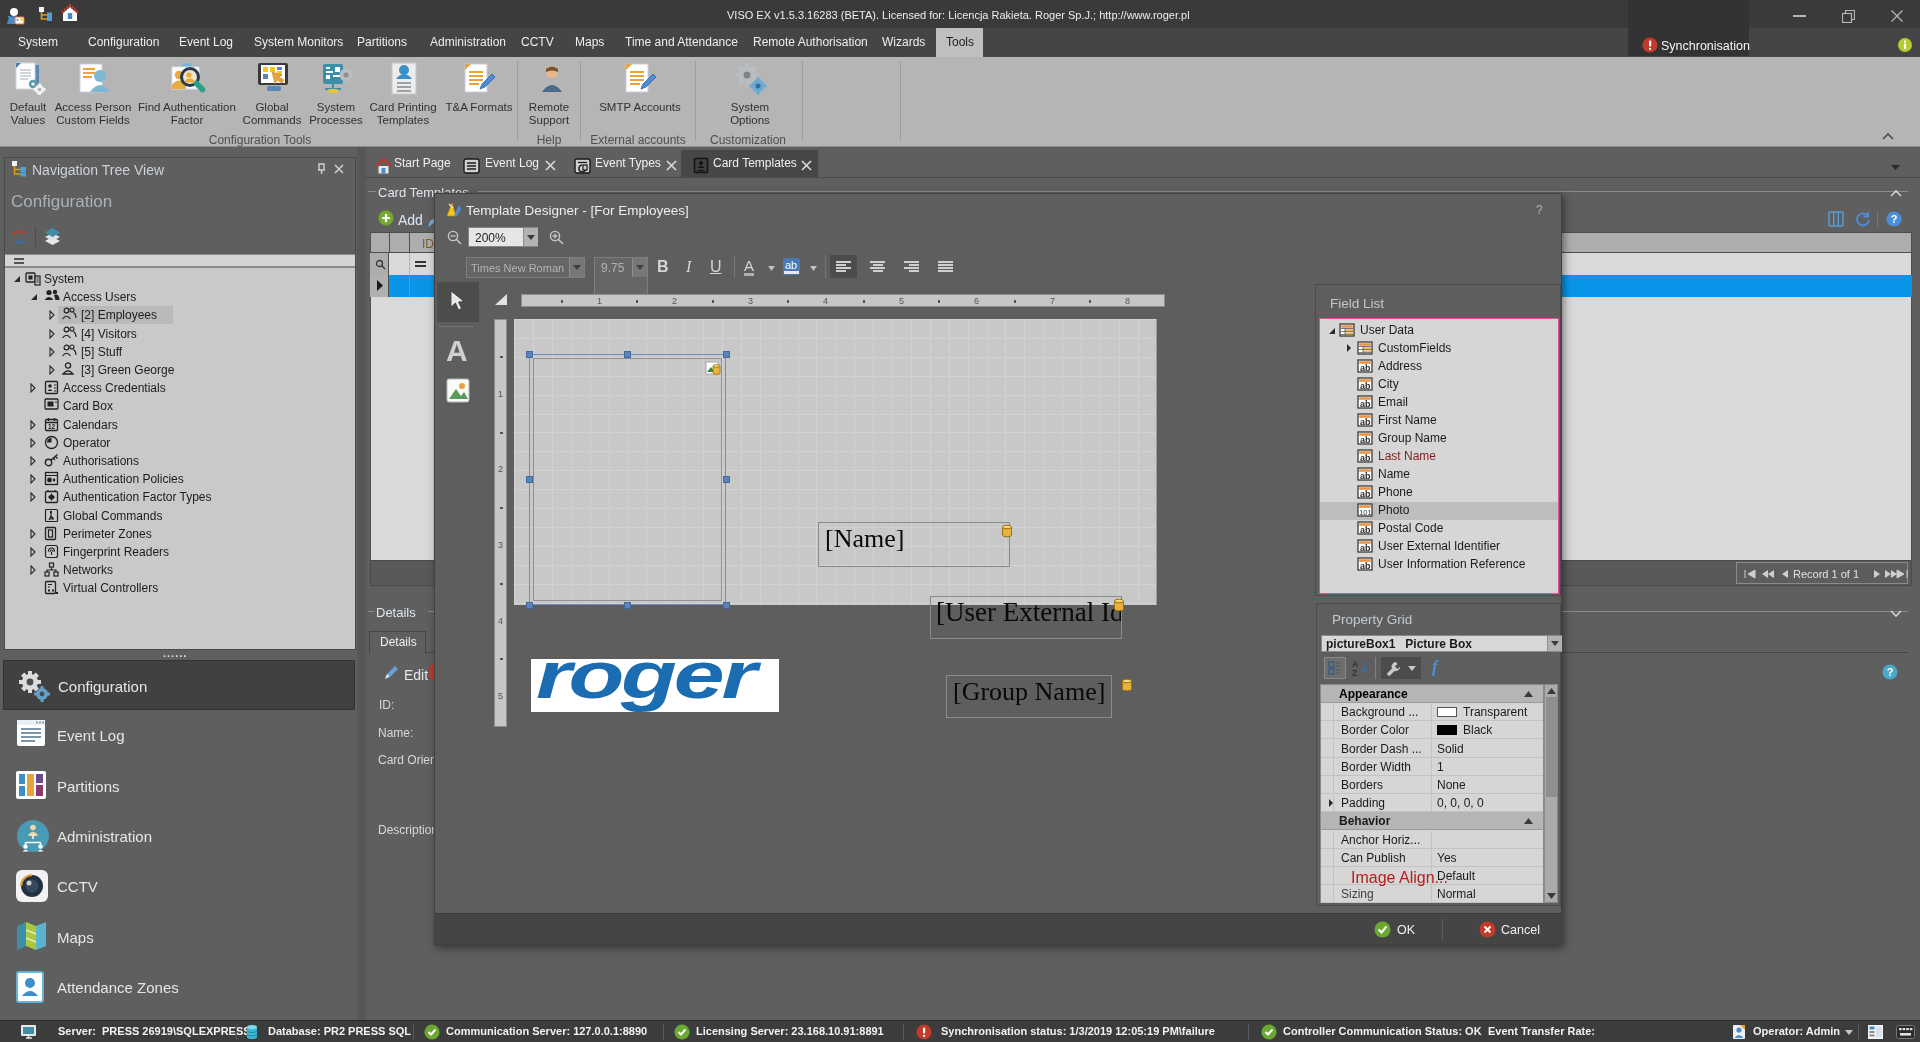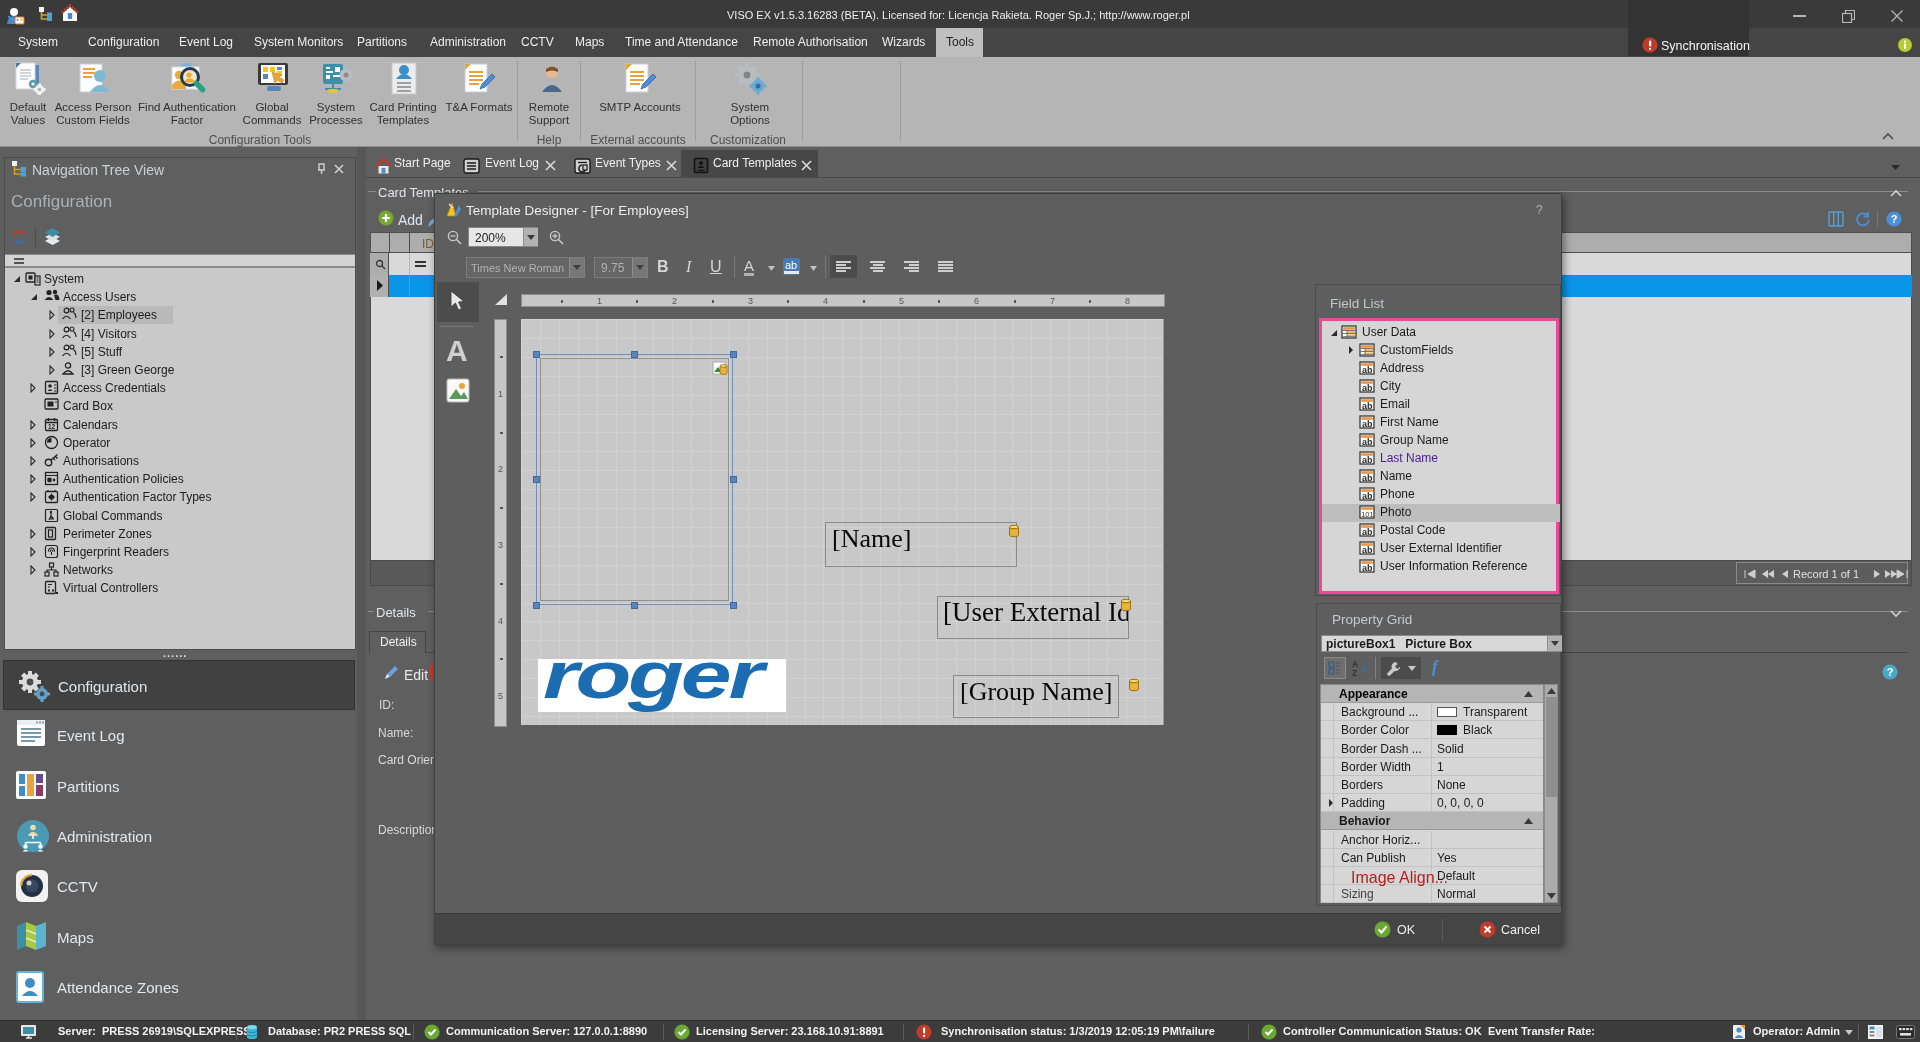--- a/index.html
+++ b/index.html
@@ -794,21 +794,21 @@
       <path d="M9.5 9.5 L14 14" stroke="#c8c8c8" stroke-width="1.6"></path>
       <path d="M3.5 6 h5 M6 3.5 v5" stroke="#c8c8c8" stroke-width="1.3"></path>
     </svg>
 <div class="abs" style="left:31px;top:63px;width:119px;height:21px;background:#666666;border:1px solid #7e7e7e">
 <div class="tx" style="left:4px;top:4px;color:#b2b2b2;font-size:11px">Times New Roman</div>
 <div class="abs" style="left:102px;top:0;width:15px;height:19px;background:#777777;border-left:1px solid #8e8e8e"></div>
 <svg class="abs" style="left:106px;top:7px" width="8" height="5" viewBox="0 0 8 5">
         <path d="M0 0 L4 5 L8 0 z" fill="#3f3f3f"></path>
       </svg>
 </div>
-<div class="abs" style="left:159px;top:63px;width:54px;height:21px;background:#666666;border:1px solid #7e7e7e">
+<div class="abs" style="left:159px;top:63px;width:54px;height:38px;background:#666666;border:1px solid #7e7e7e">
 <div class="tx" style="left:6px;top:3px;color:#b2b2b2;font-size:12px">9.75</div>
 <div class="abs" style="left:37px;top:0;width:15px;height:19px;background:#777777;border-left:1px solid #8e8e8e"></div>
 <svg class="abs" style="left:41px;top:7px" width="8" height="5" viewBox="0 0 8 5">
         <path d="M0 0 L4 5 L8 0 z" fill="#3f3f3f"></path>
       </svg>
 </div>
 <div class="tx" style="left:222px;top:64px;font-size:16px;font-weight:bold;color:#d5d5d5">B</div>
 <div class="tx" style="left:251px;top:64px;font-size:16px;font-style:italic;font-family:'Liberation Serif',serif;color:#d5d5d5">I</div>
 <div class="tx" style="left:275px;top:64px;font-size:16px;text-decoration:underline;color:#d5d5d5">U</div>
 <div class="abs" style="left:299px;top:62px;width:1px;height:22px;background:#787878"></div>
@@ -886,21 +886,21 @@
       <div class="tx" style="left:3px;top:144px;font-size:9px;color:#555">2</div>
       <div class="tx" style="left:3px;top:220px;font-size:9px;color:#555">3</div>
       <div class="tx" style="left:3px;top:296px;font-size:9px;color:#555">4</div>
       <div class="tx" style="left:3px;top:371px;font-size:9px;color:#555">5</div>
       <div class="abs" style="left:5px;top:36px;width:3px;height:1.5px;background:#555"></div>
       <div class="abs" style="left:5px;top:112px;width:3px;height:1.5px;background:#555"></div>
       <div class="abs" style="left:5px;top:187px;width:3px;height:1.5px;background:#555"></div>
       <div class="abs" style="left:5px;top:263px;width:3px;height:1.5px;background:#555"></div>
       <div class="abs" style="left:5px;top:338px;width:3px;height:1.5px;background:#555"></div>
     </div>
-<div class="abs" id="canvas" style="left:86px;top:125px;width:643px;height:406px;background:#c8c8c8;
+<div class="abs" id="canvas" style="left:79px;top:125px;width:643px;height:286px;background:#c8c8c8;
 background-image:repeating-linear-gradient(to right,#d2d2d2 0 1px,transparent 1px 18.9px),repeating-linear-gradient(to bottom,#d2d2d2 0 1px,transparent 1px 18.9px);border-right:1px solid #9a9a9a">
 <div class="abs" style="left:15px;top:35px;width:197px;height:251px;border:1px solid #6d8fc4"></div>
 <div class="abs" style="left:19px;top:39px;width:189px;height:243px;border:1px solid #909090"></div>
 <div class="abs" style="left:12px;top:32px;width:7px;height:7px;background:#5b84bc;border:1px solid #44689c"></div>
 <div class="abs" style="left:12px;top:157px;width:7px;height:7px;background:#5b84bc;border:1px solid #44689c"></div>
 <div class="abs" style="left:12px;top:283px;width:7px;height:7px;background:#5b84bc;border:1px solid #44689c"></div>
 <div class="abs" style="left:110px;top:32px;width:7px;height:7px;background:#5b84bc;border:1px solid #44689c"></div>
 <div class="abs" style="left:110px;top:283px;width:7px;height:7px;background:#5b84bc;border:1px solid #44689c"></div>
 <div class="abs" style="left:209px;top:32px;width:7px;height:7px;background:#5b84bc;border:1px solid #44689c"></div>
 <div class="abs" style="left:209px;top:157px;width:7px;height:7px;background:#5b84bc;border:1px solid #44689c"></div>
@@ -931,21 +931,21 @@
 <svg class="abs" style="left:607px;top:359px" width="12" height="14" viewBox="0 0 12 14">
 <path d="M1.5 3 v8 a4.5 1.8 0 0 0 9 0 v-8" fill="#e8b23d" stroke="#9a7010" stroke-width="1"></path>
 <ellipse cx="6" cy="3" rx="4.5" ry="1.8" fill="#f5d878" stroke="#9a7010" stroke-width="1"></ellipse>
 </svg>
 <div class="abs" style="left:17px;top:340px;width:248px;height:53px;background:#fff">
 <div class="tx" style="left:5px;top:-22px;font-size:72px;font-weight:bold;font-style:italic;color:#1b6cb0;letter-spacing:-2.5px;transform:scaleX(1.27) scaleY(0.93);transform-origin:0 0">roger</div>
 </div>
 </div>
 <div class="abs" style="left:880px;top:90px;width:246px;height:312px;border:1px solid #4b4b4b">
 <div class="tx" style="left:14px;top:11px;font-size:13.5px;color:#c3c9cf">Field List</div>
-<div class="abs" style="left:3px;top:33px;width:240px;height:276px;background:#d6d6d6;border:3px solid #ec4899">
+<div class="abs" style="left:3px;top:33px;width:240px;height:276px;background:#d6d6d6;border:1px solid #ec4899">
 <svg class="abs" style="left:8px;top:8px" width="8" height="8" viewBox="0 0 8 8">
           <path d="M7 1 V7 H1 z" fill="#2a2a2a"></path>
         </svg>
         <svg class="abs" style="left:19px;top:4px" width="16" height="14" viewBox="0 0 16 14">
           <rect x="1" y="1" width="14" height="12" fill="#fff" stroke="#3a3a3a" stroke-width="1.3"></rect>
           <rect x="2.2" y="2.2" width="11.6" height="2.6" fill="#e8954a"></rect>
           <g fill="#f0b45a">
             <rect x="6" y="6.2" width="8" height="1.8"></rect>
             <rect x="6" y="9.4" width="8" height="1.8"></rect>
           </g>
@@ -993,21 +993,21 @@
           <rect x="1" y="1" width="14" height="12" fill="#fff" stroke="#3a3a3a" stroke-width="1.3"></rect>
           <rect x="2.2" y="2.2" width="11.6" height="2.6" fill="#e8954a"></rect>
           <text x="3" y="11.5" font-size="9" font-weight="bold" fill="#2a2a2a" font-family="Liberation Sans">ab</text>
         </svg>
         <div class="tx" style="left:58px;top:112px;font-size:12px;color:#1b1b1b">Group Name</div>
 <svg class="abs" style="left:37px;top:130px" width="16" height="14" viewBox="0 0 16 14">
           <rect x="1" y="1" width="14" height="12" fill="#fff" stroke="#3a3a3a" stroke-width="1.3"></rect>
           <rect x="2.2" y="2.2" width="11.6" height="2.6" fill="#e8954a"></rect>
           <text x="3" y="11.5" font-size="9" font-weight="bold" fill="#2a2a2a" font-family="Liberation Sans">ab</text>
         </svg>
-        <div class="tx" style="left:58px;top:130px;font-size:12px;color:#4c1d95">Last Name</div>
+        <div class="tx" style="left:58px;top:130px;font-size:12px;color:#7f1d1d">Last Name</div>
 <svg class="abs" style="left:37px;top:148px" width="16" height="14" viewBox="0 0 16 14">
           <rect x="1" y="1" width="14" height="12" fill="#fff" stroke="#3a3a3a" stroke-width="1.3"></rect>
           <rect x="2.2" y="2.2" width="11.6" height="2.6" fill="#e8954a"></rect>
           <text x="3" y="11.5" font-size="9" font-weight="bold" fill="#2a2a2a" font-family="Liberation Sans">ab</text>
         </svg>
         <div class="tx" style="left:58px;top:148px;font-size:12px;color:#1b1b1b">Name</div>
 <svg class="abs" style="left:37px;top:166px" width="16" height="14" viewBox="0 0 16 14">
           <rect x="1" y="1" width="14" height="12" fill="#fff" stroke="#3a3a3a" stroke-width="1.3"></rect>
           <rect x="2.2" y="2.2" width="11.6" height="2.6" fill="#e8954a"></rect>
           <text x="3" y="11.5" font-size="9" font-weight="bold" fill="#2a2a2a" font-family="Liberation Sans">ab</text>

